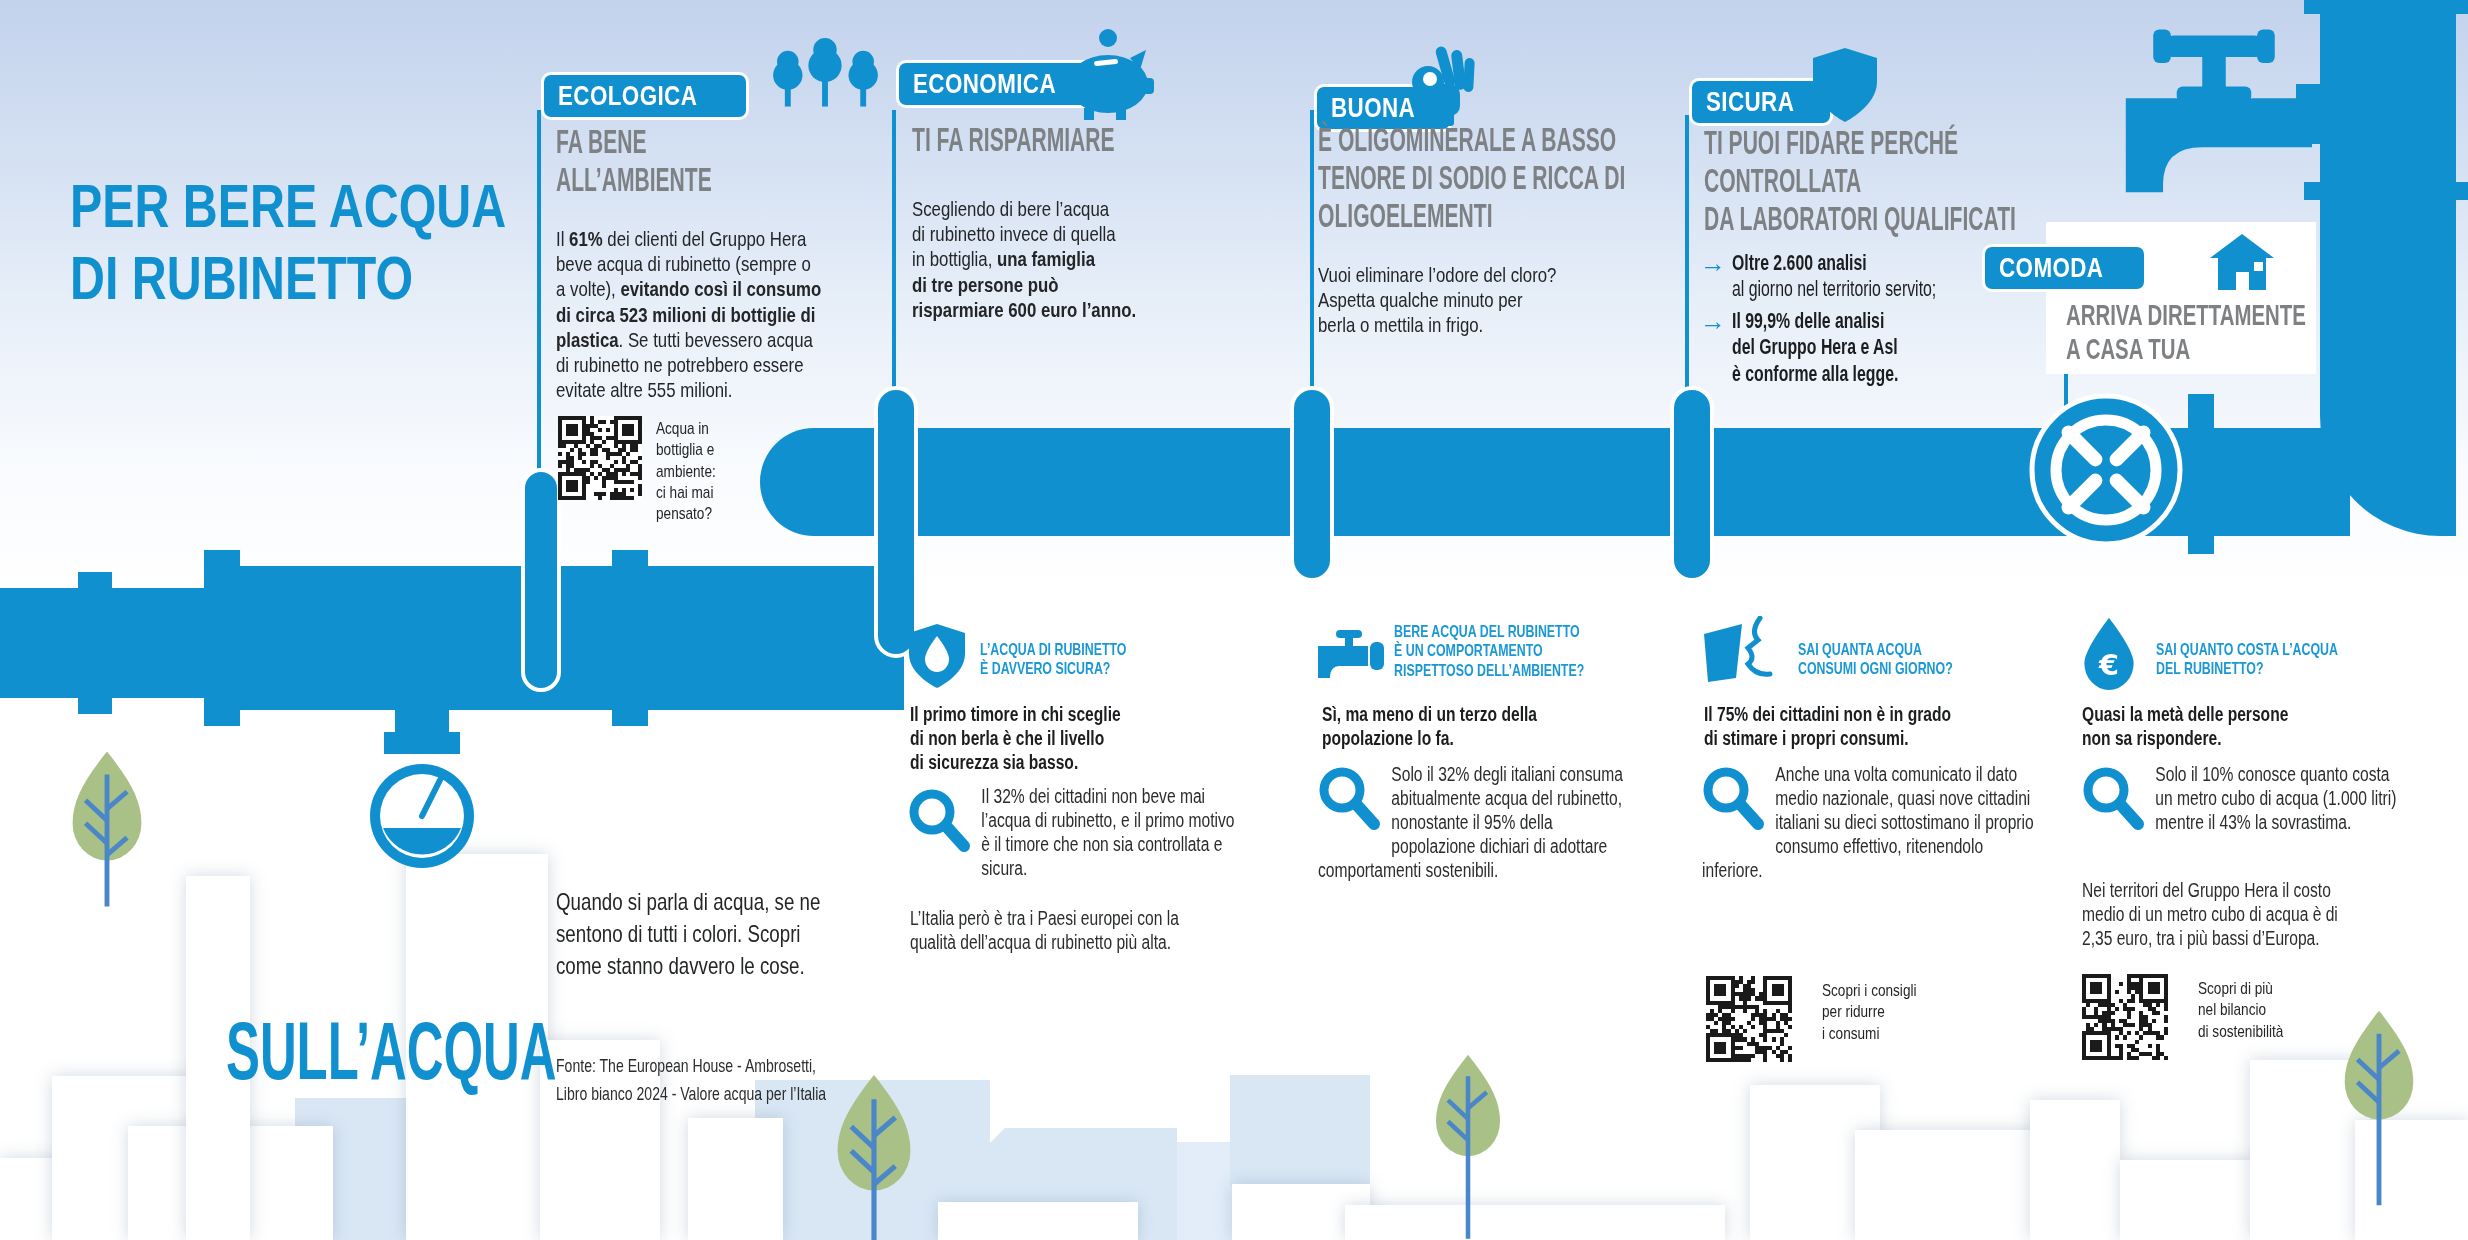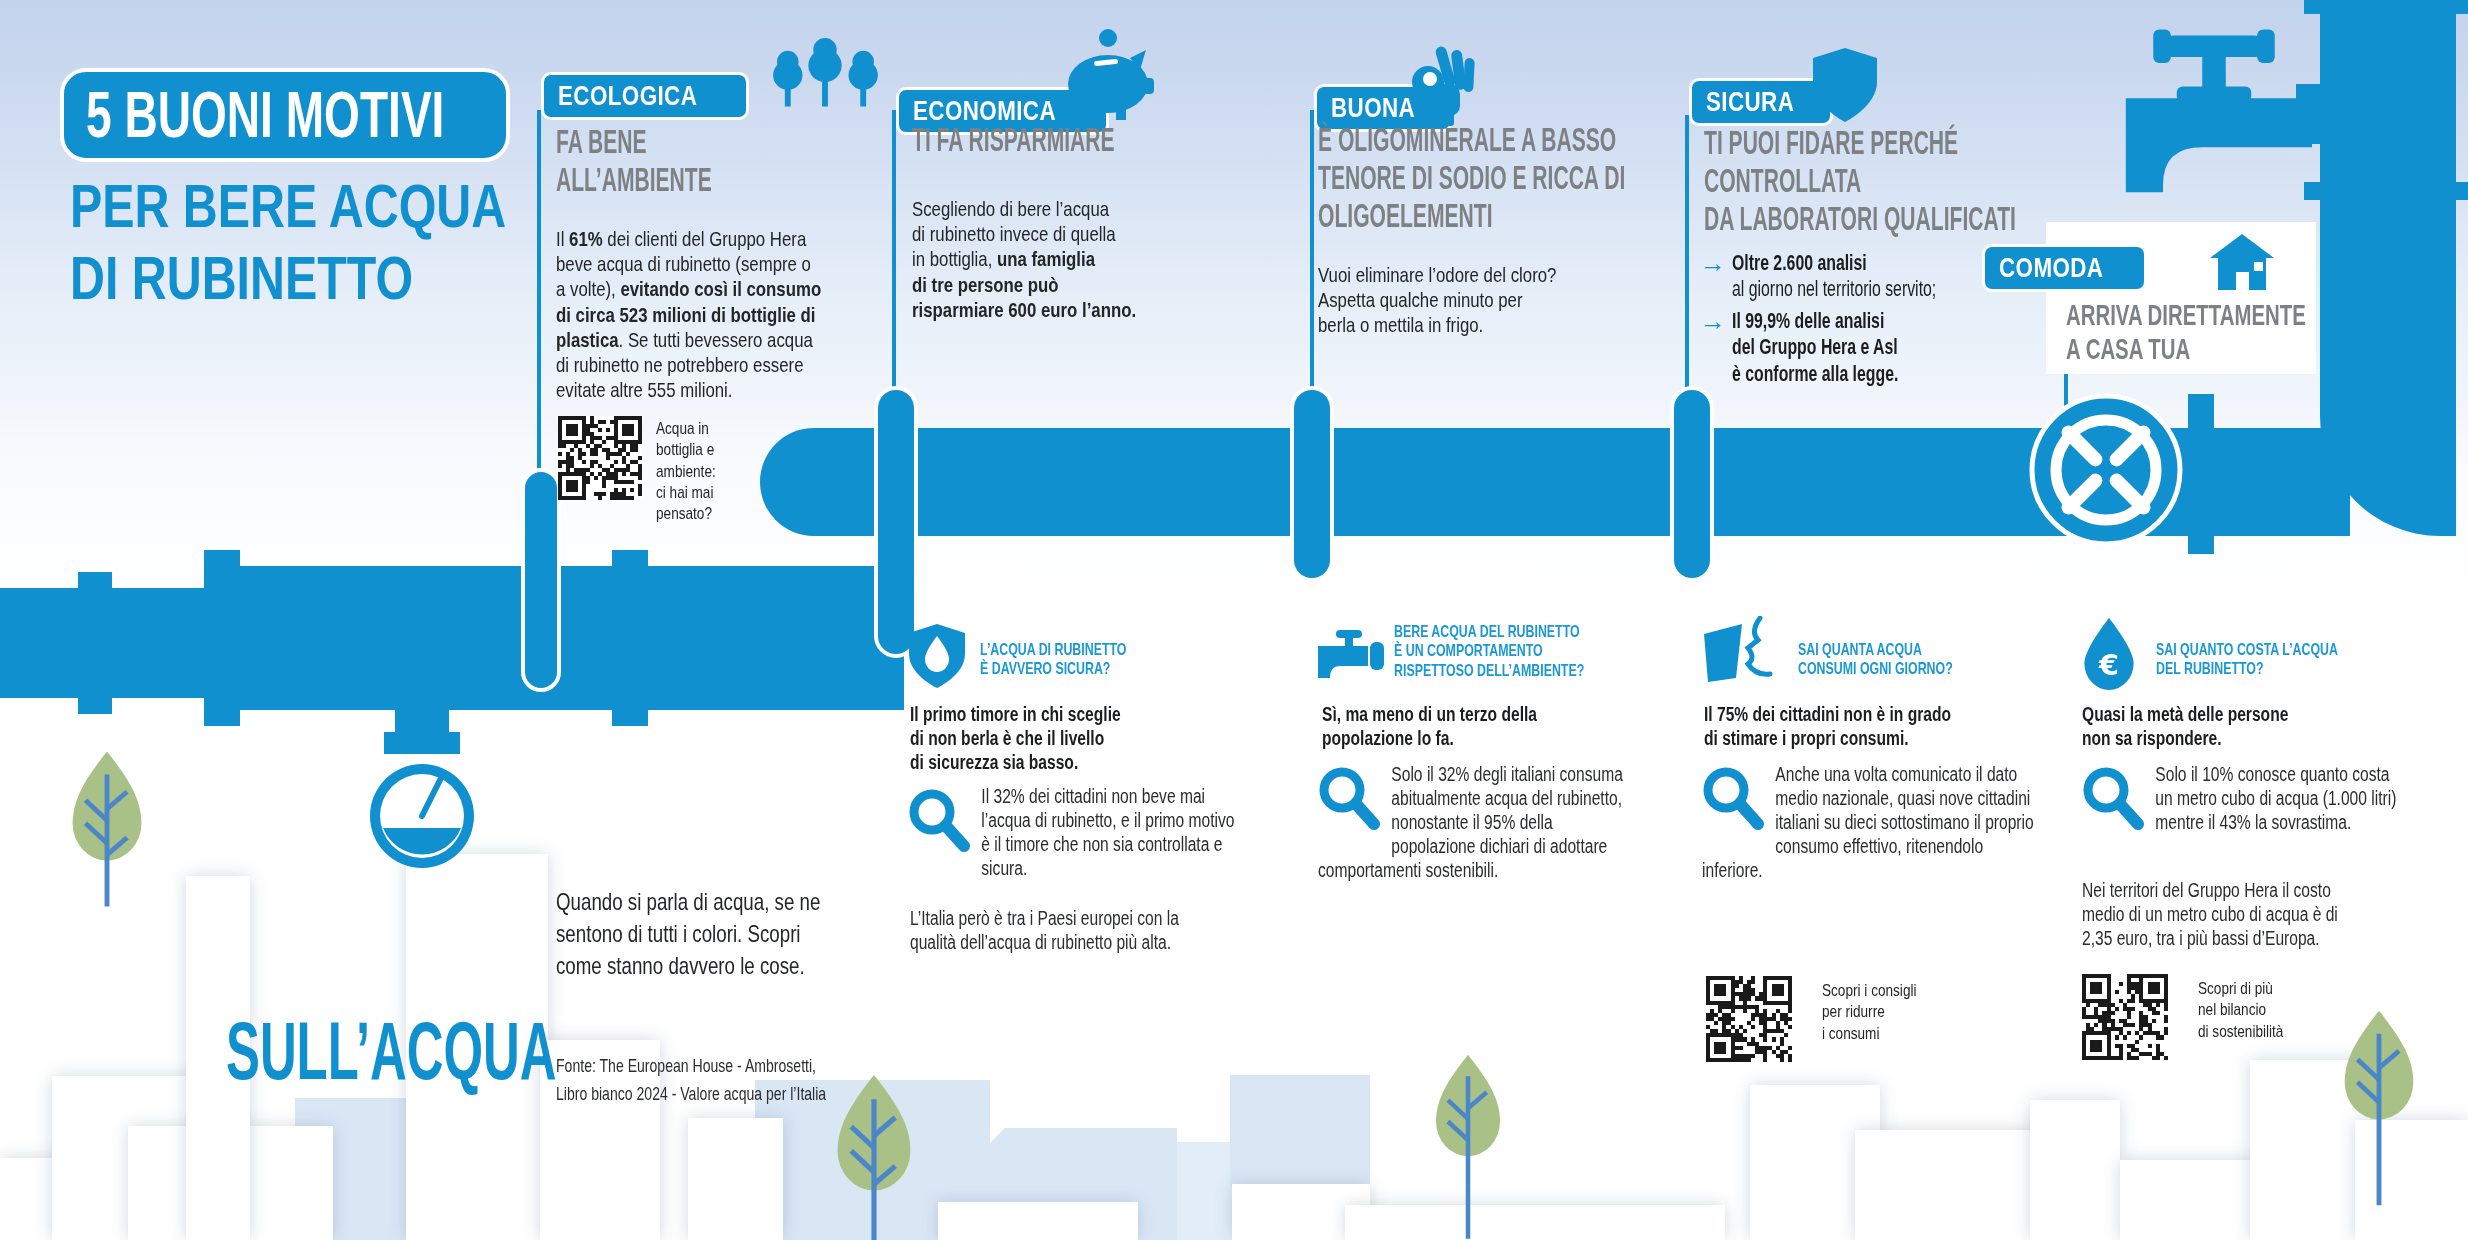--- a/index.html
+++ b/index.html
@@ -167,23 +167,20 @@
       <rect x="48" y="26" width="104" height="22" rx="11"></rect>
       <rect x="38" y="20" width="18" height="34" rx="6"></rect>
       <rect x="144" y="20" width="18" height="34" rx="6"></rect>
       <rect x="88" y="40" width="24" height="42"></rect>
       <path d="M70,90 Q100,62 130,90 Z"></path>
       <rect x="62" y="78" width="76" height="16" rx="6"></rect>
       <path d="M10,90 H200 V140 H88 Q48,140 48,178 V186 H10 Z"></path>
     </g>
   </svg>
 
-  <div class="big-badge" style="left:60px;top:68px;width:398px;height:86px">
-    <span style="font-size:64px;transform:scaleX(.72)">5 BUONI MOTIVI</span>
-  </div>
   <div class="abs blue" style="left:70px;top:170px;font-size:62px;font-weight:bold;transform:scaleX(.78);transform-origin:left top;white-space:nowrap;z-index:8">PER BERE ACQUA</div>
   <div class="abs blue" style="left:70px;top:242px;font-size:62px;font-weight:bold;transform:scaleX(.78);transform-origin:left top;white-space:nowrap;z-index:8">DI RUBINETTO</div>
 
   <div class="badge" style="left:541px;top:72px">
     <span>ECOLOGICA</span>
   </div>
   <svg class="abs" style="left:766px;top:38px;z-index:8" width="118" height="94" viewBox="0 0 120 96">
     <g fill="#1190cf">
       <circle cx="22" cy="38" r="15"></circle>
         <circle cx="22" cy="24" r="11"></circle>
@@ -349,21 +346,21 @@
         <rect x="1" y="15" width="5" height="5" fill="#fff"></rect>
         <rect x="2" y="16" width="3" height="3" fill="#1a1a1a"></rect>
       </svg>
     </div>
   <div class="caption" style="left:656px;top:418px">Acqua in
 bottiglia e
 ambiente:
 ci hai mai
 pensato?</div>
 
-  <div class="badge" style="left:896px;top:87px">
+  <div class="badge" style="left:896px;top:60px">
     <span>ECONOMICA</span>
   </div>
   <svg class="abs" style="left:1058px;top:28px;z-index:8" width="96" height="92" viewBox="0 0 96 92">
     <g fill="#1190cf">
       <circle cx="50" cy="10" r="9"></circle>
       <ellipse cx="50" cy="56" rx="40" ry="29"></ellipse>
       <path d="M72,30 L88,22 L82,42 Z"></path>
       <rect x="84" y="50" width="12" height="16" rx="4"></rect>
       <rect x="26" y="80" width="10" height="12"></rect>
       <rect x="58" y="80" width="10" height="12"></rect>

